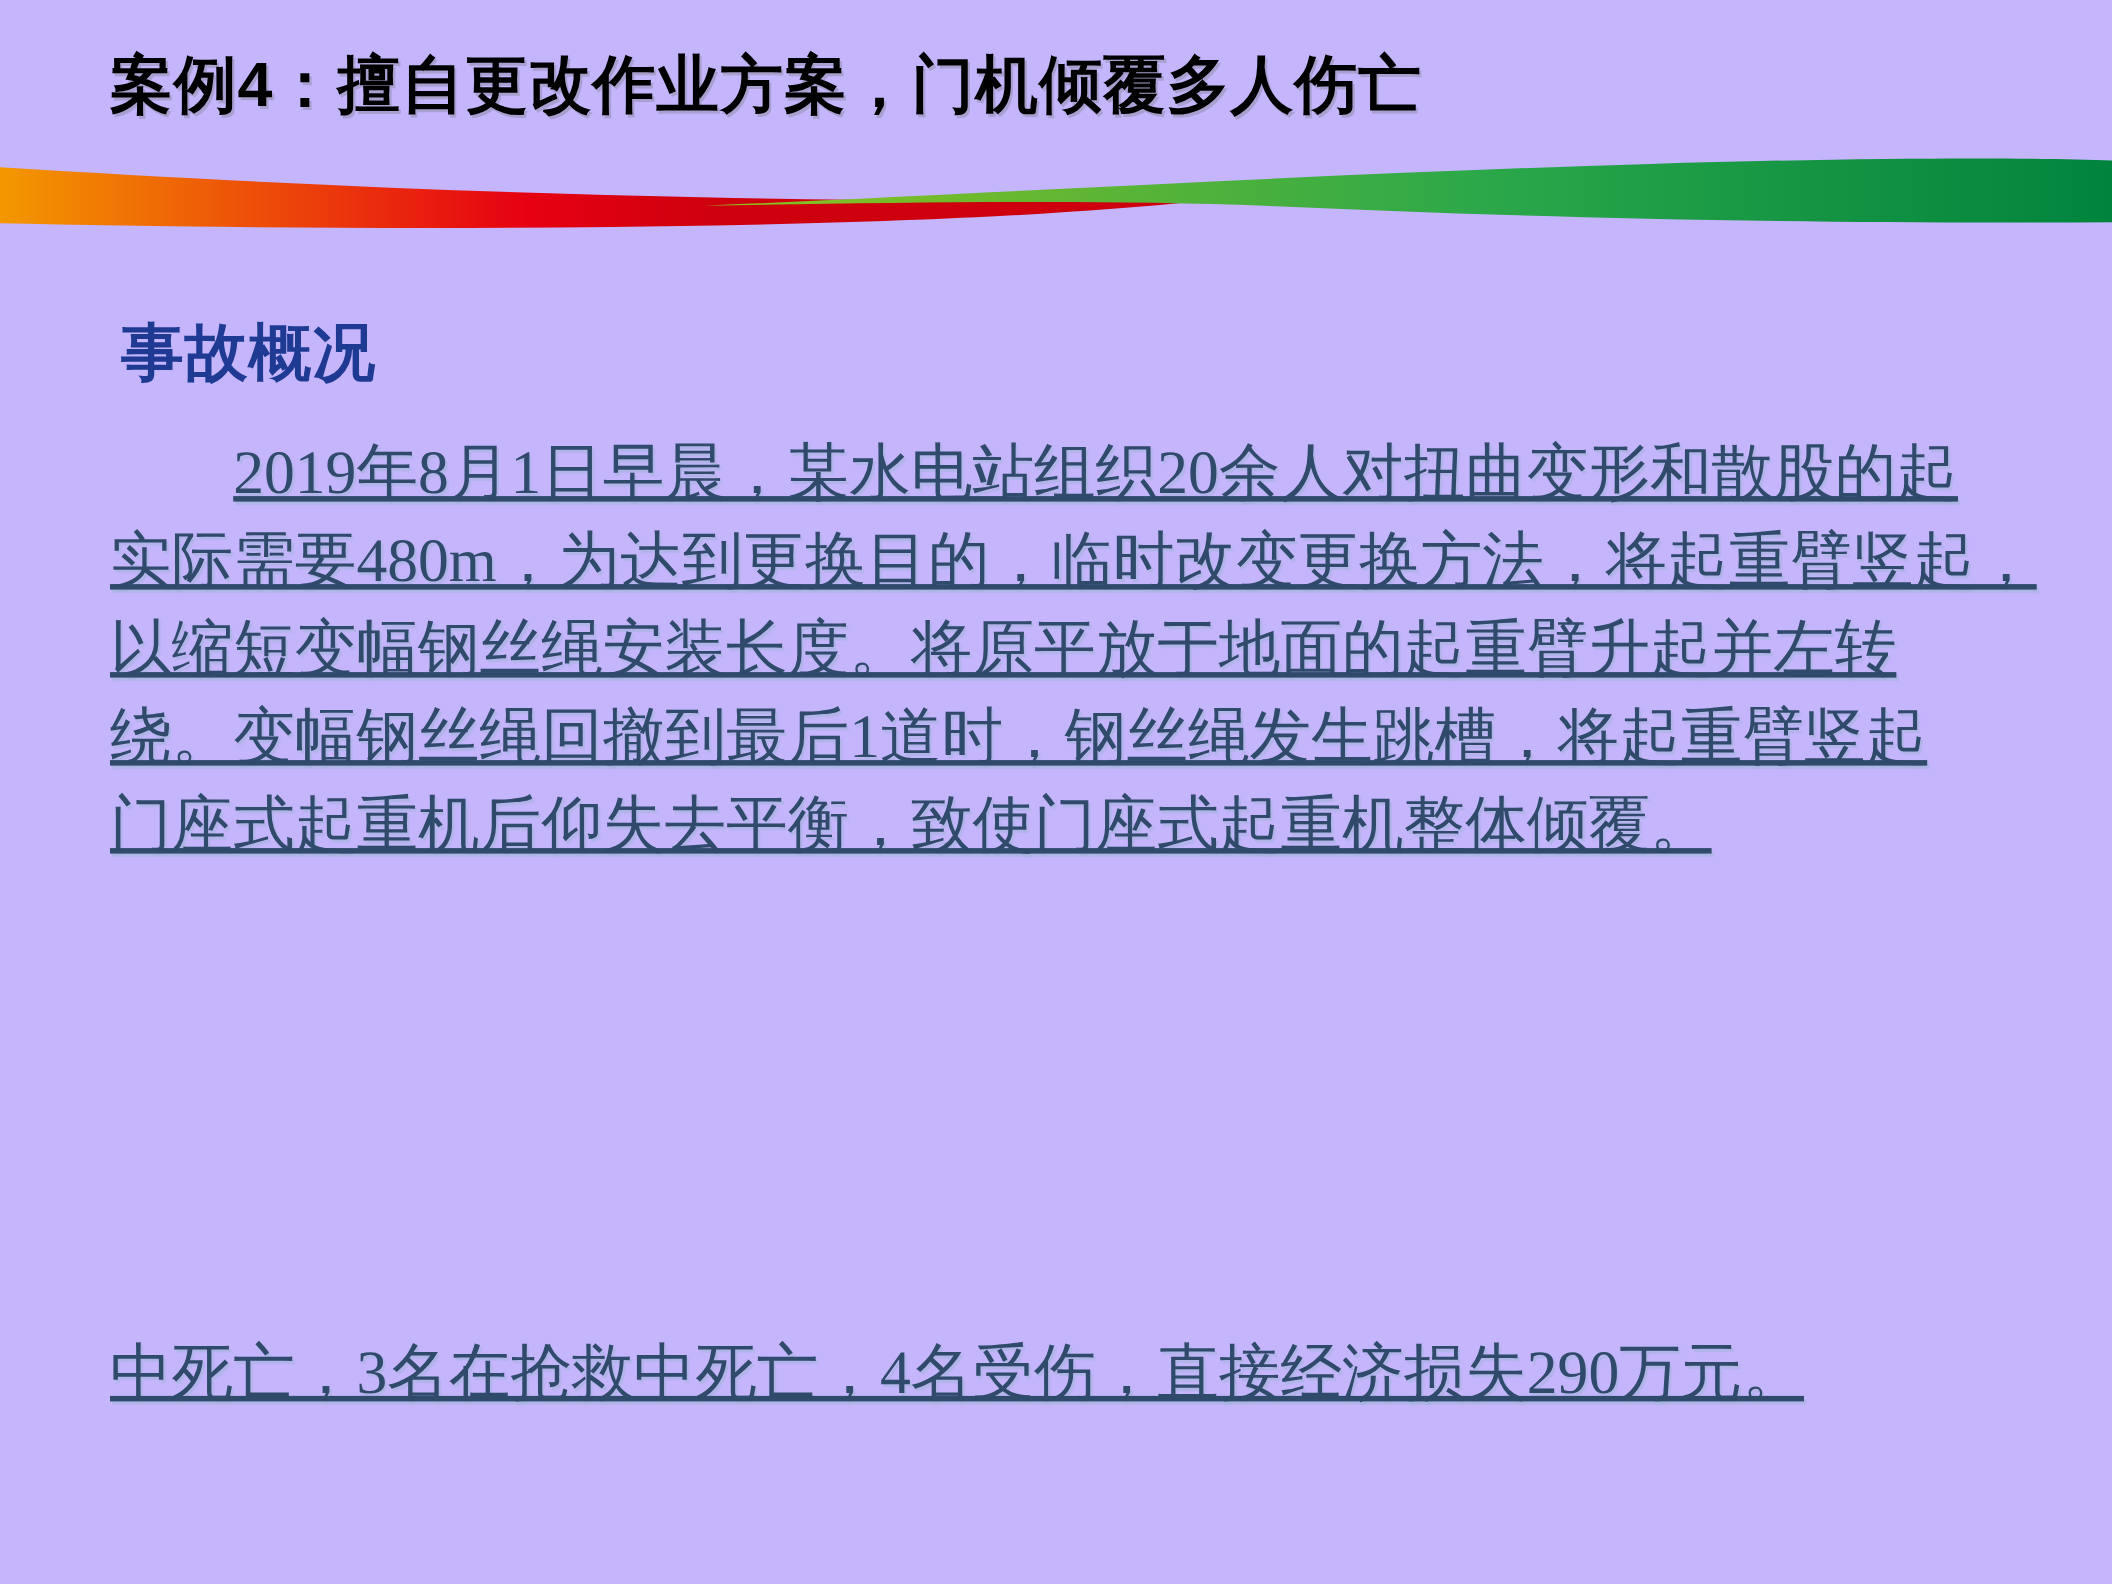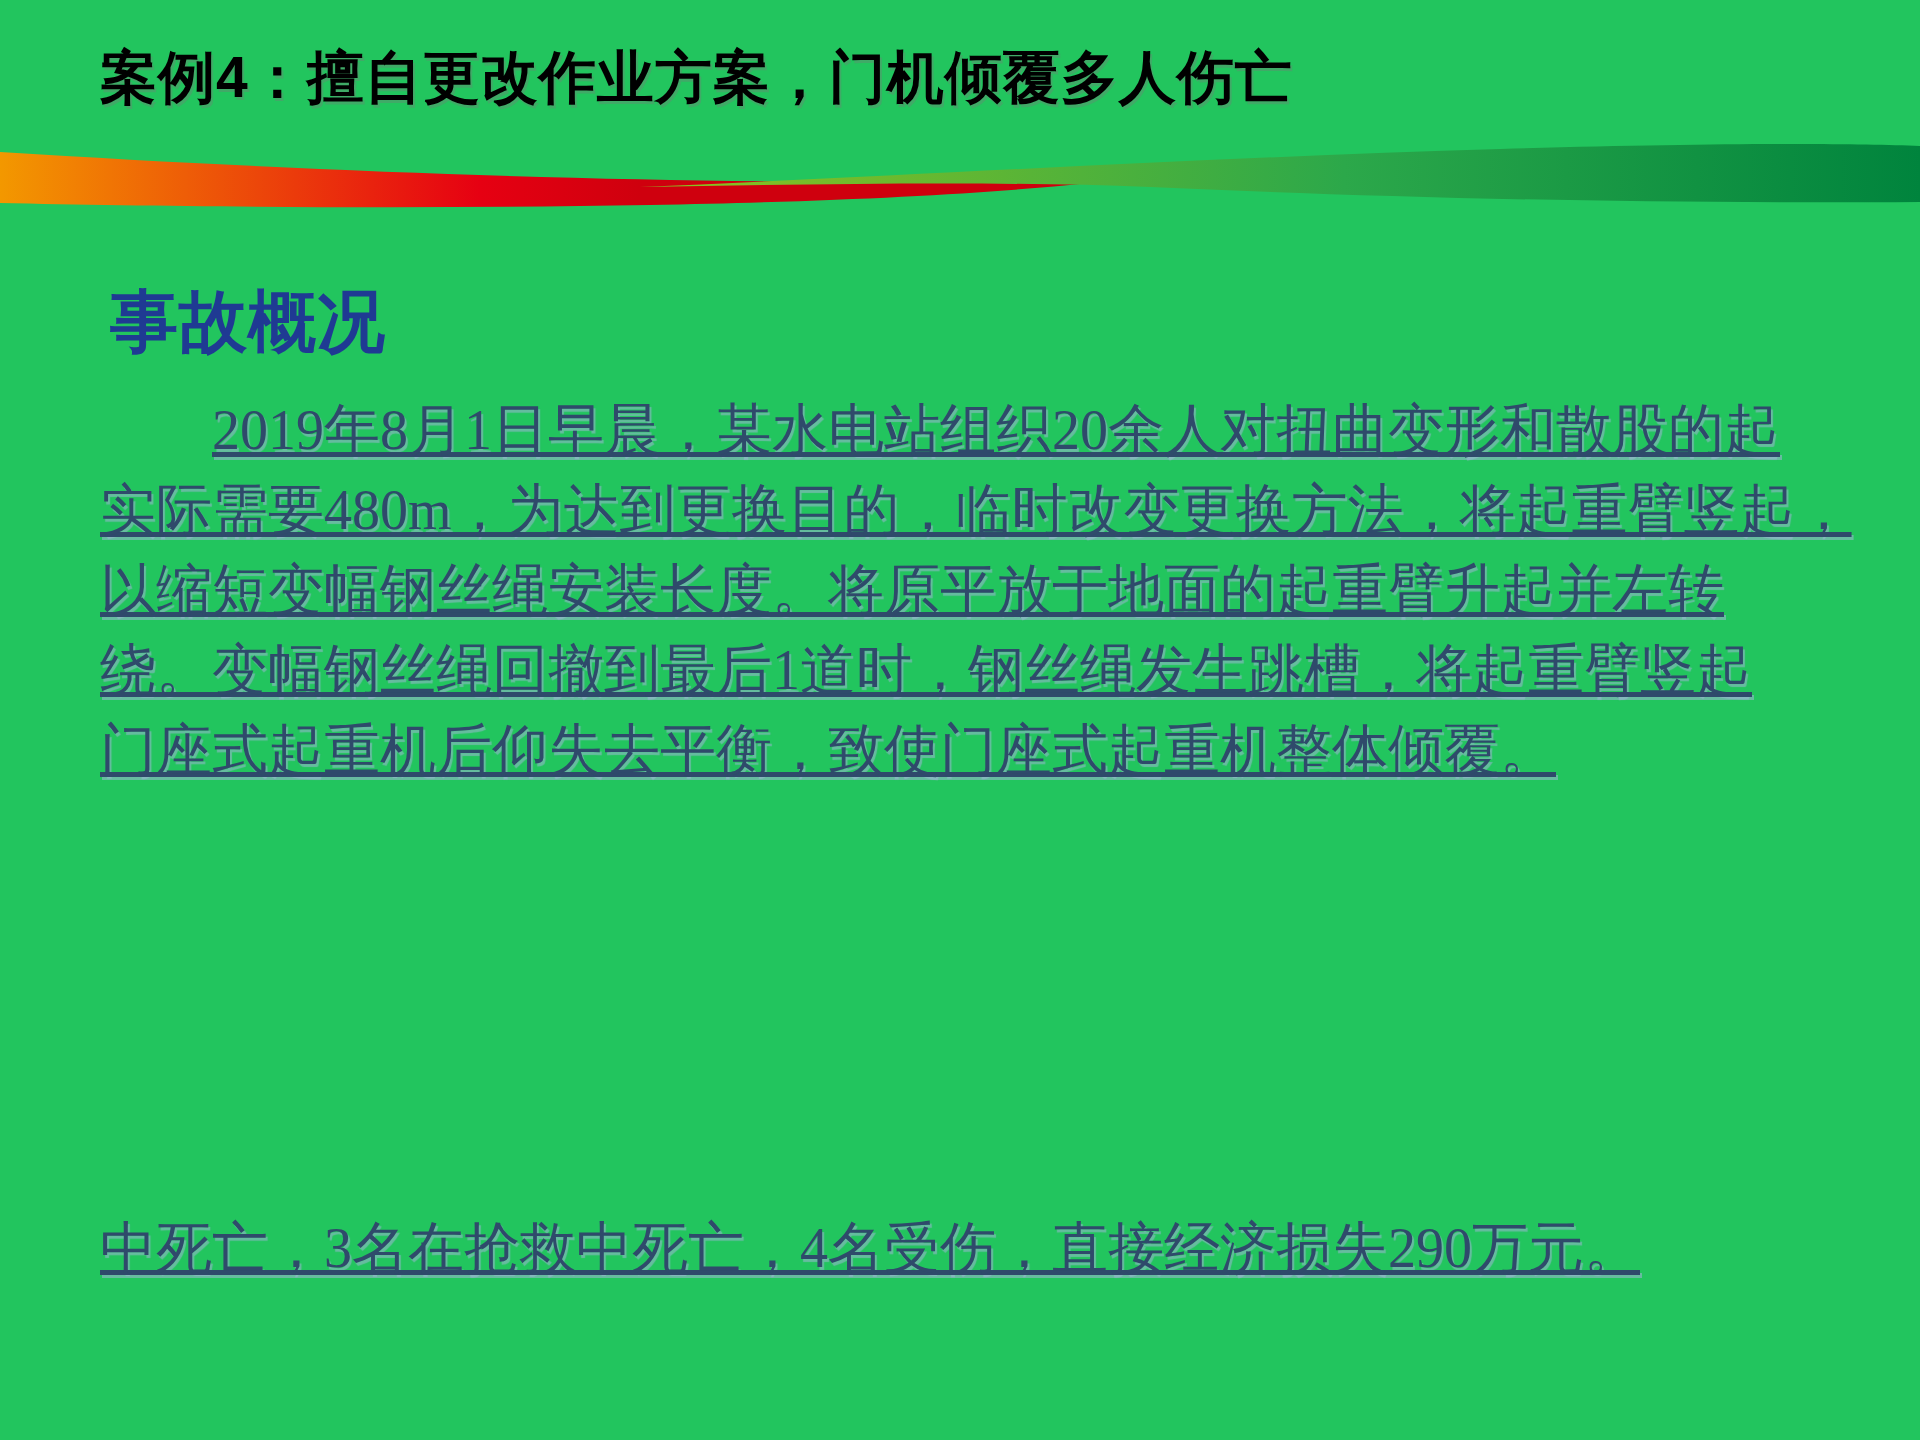--- a/index.html
+++ b/index.html
@@ -4,21 +4,21 @@
 <style>
   html, body {
     margin: 0;
     padding: 0;
     background: #ffffff;
   }
   .slide {
     position: relative;
     width: 1920px;
     height: 1440px;
-    background: #22c55e;
+    background: #c4b5fd;
     overflow: hidden;
     font-family: "Liberation Sans", "DejaVu Sans", sans-serif;
   }
   .slide-title {
     position: absolute;
     top: 36px;
     left: 100px;
     width: 1760px;
     font-size: 57px;
     line-height: 82px;
@@ -33,21 +33,21 @@
     top: 0;
     left: 0;
     width: 1920px;
     height: 230px;
     display: block;
   }
   .section-heading {
     position: absolute;
     top: 290px;
     left: 110px;
-    font-size: 68px;
+    font-size: 57px;
     line-height: 62px;
     font-weight: 700;
     color: #1f3a93;
     letter-spacing: 1px;
   }
   .body-text {
     position: absolute;
     left: 100px;
     width: 1745px;
     font-family: "Liberation Serif", "DejaVu Serif", serif;

